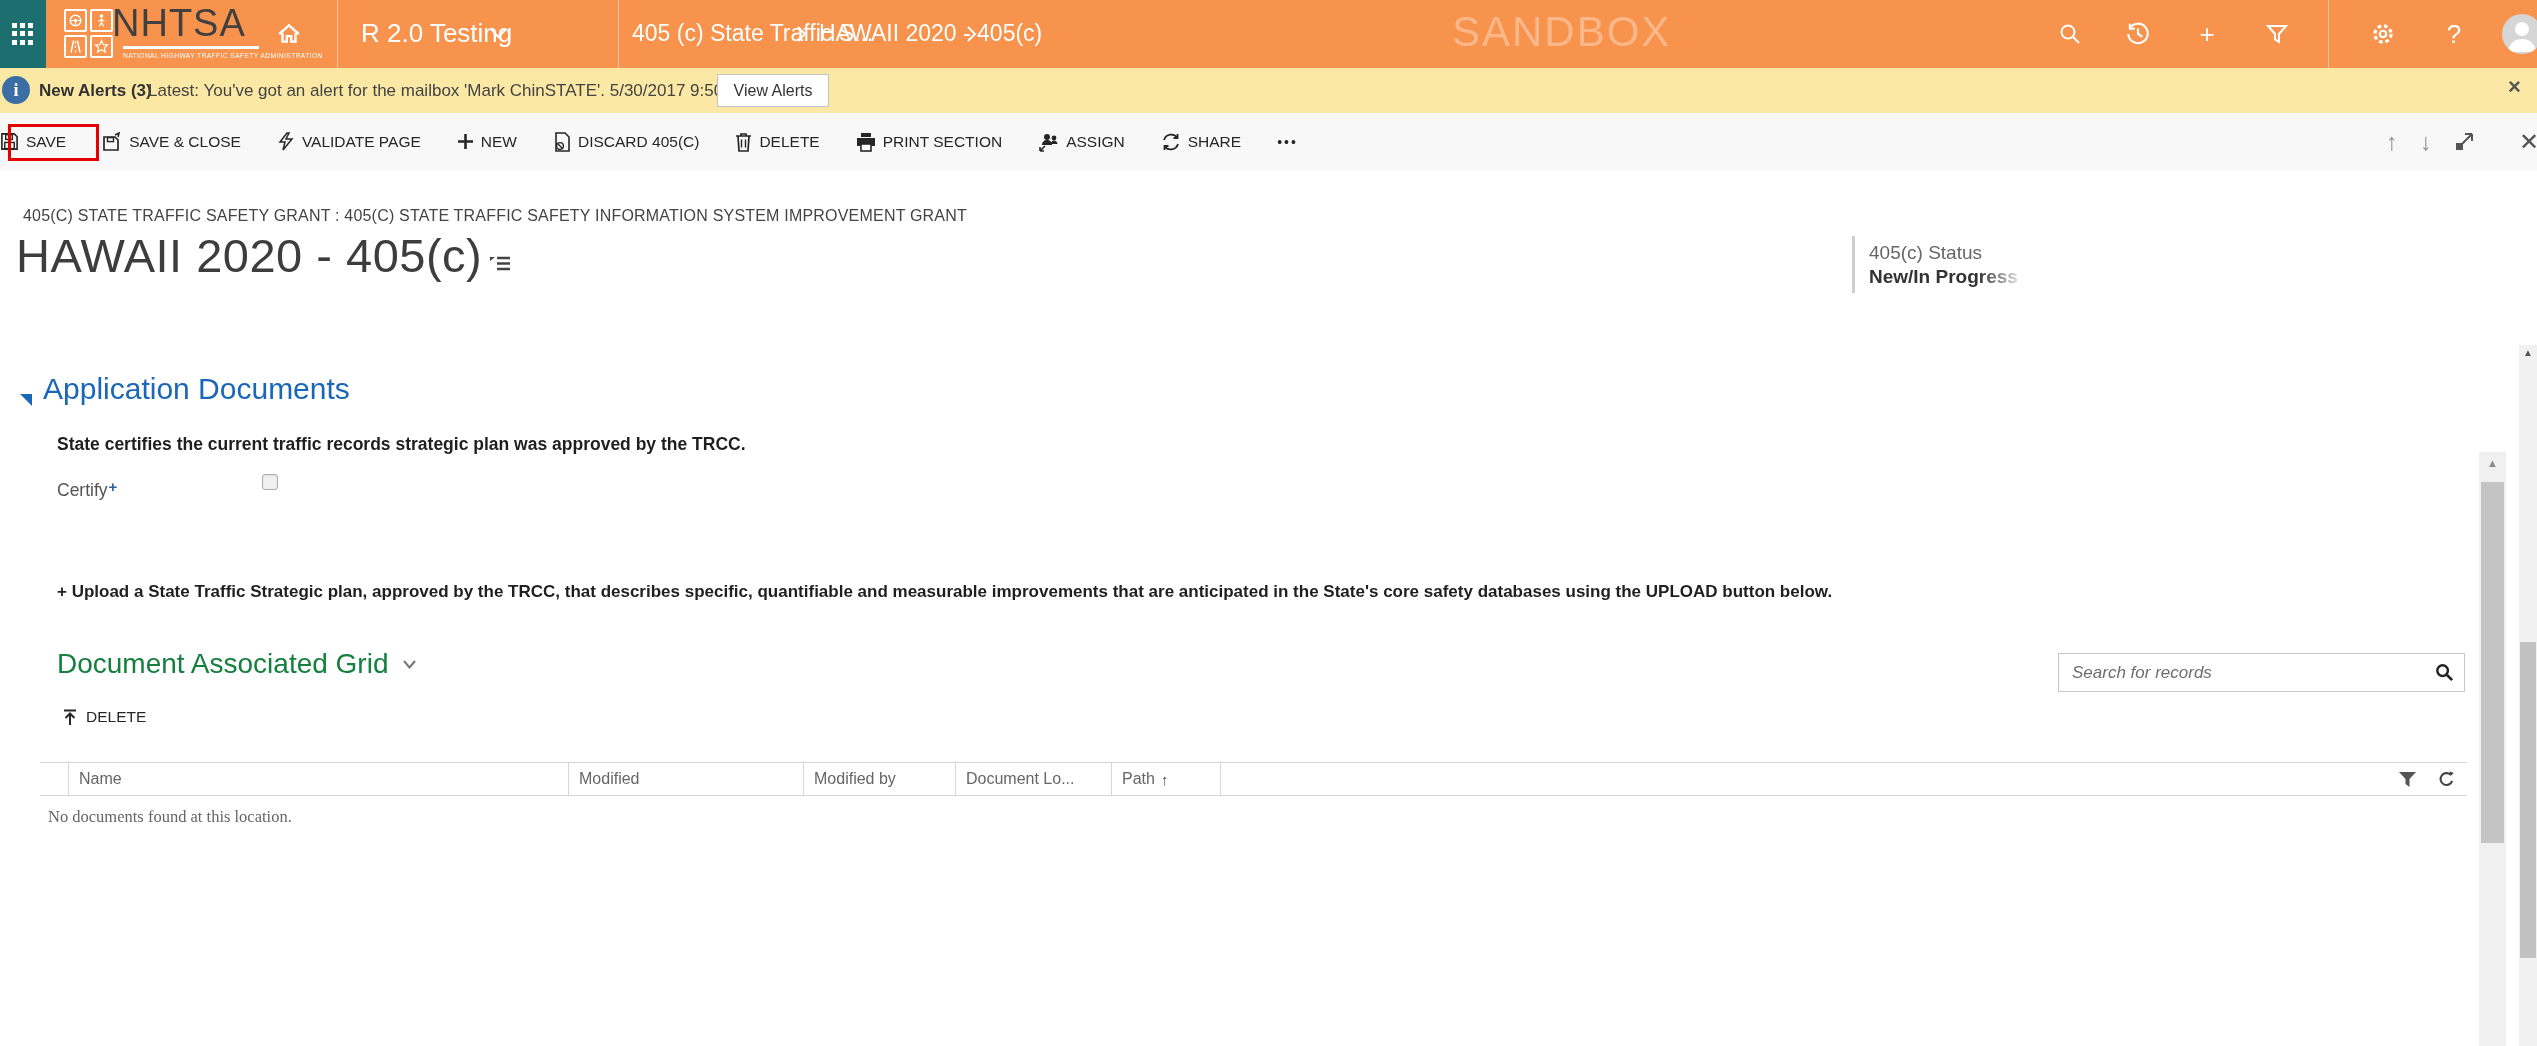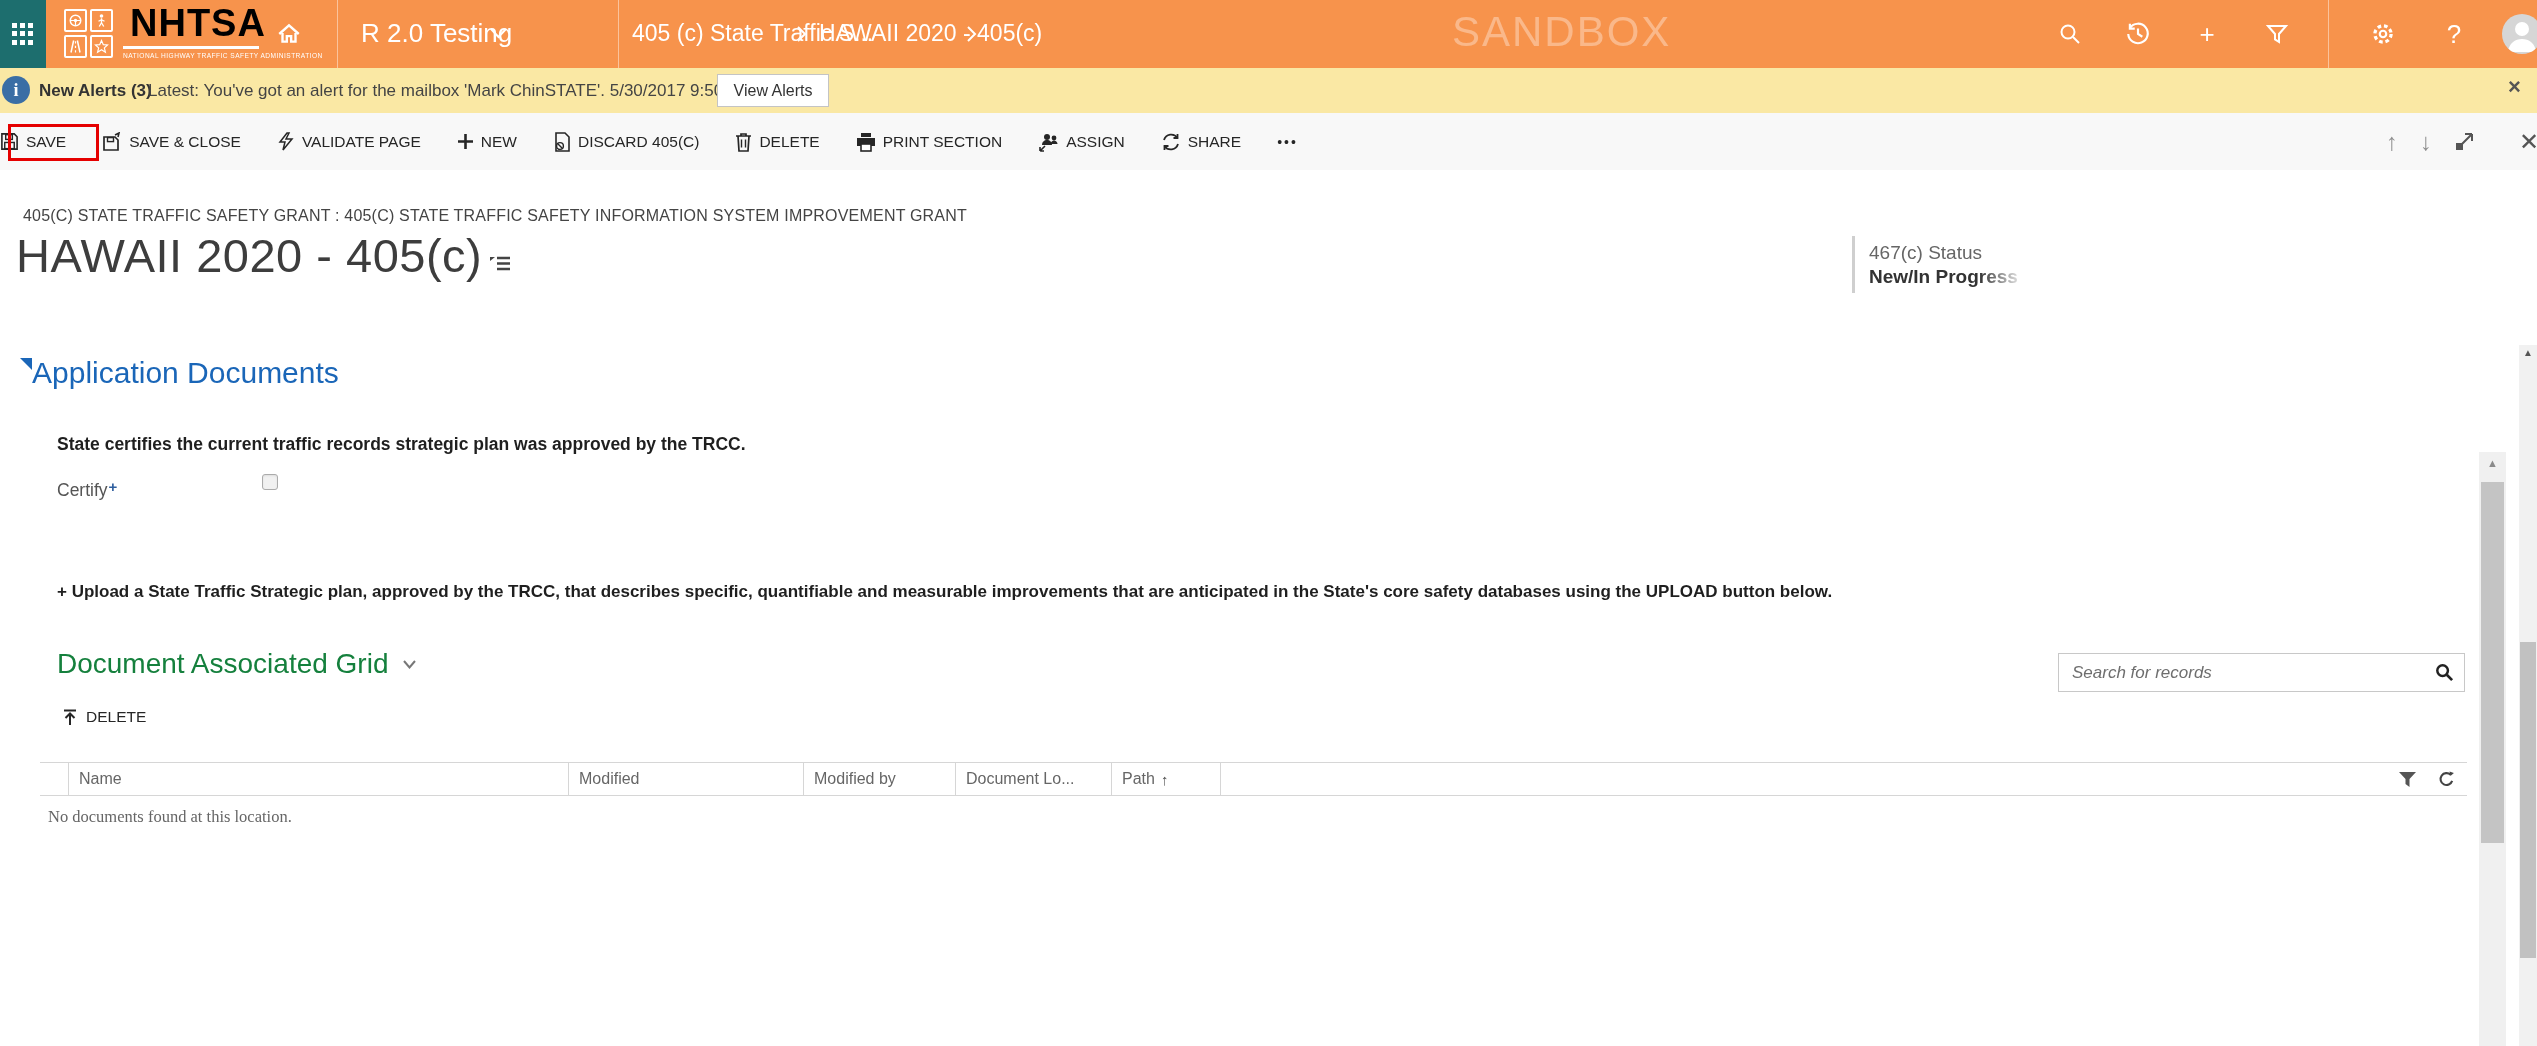--- a/index.html
+++ b/index.html
@@ -6,21 +6,21 @@
   html,body { width: 2537px; height: 1046px; overflow: hidden; }
   body { font-family: "Liberation Sans", "DejaVu Sans", sans-serif; background: #fff; position: relative; }
 
   
   .topnav { position:absolute; top:0; left:0; width:2537px; height:68px; background:#F7934C; color:#fff; }
   .waffle-box { position:absolute; left:0; top:0; width:46px; height:68px; background:#1D6E6E; display:flex; align-items:center; justify-content:center; }
   .waffle { width:23px; height:23px; display:flex; flex-wrap:wrap; gap:3px; }
   .waffle span { width:5px; height:5px; background:#fff; display:block; }
   .logo-tiles { position:absolute; left:64px; top:9px; display:grid; grid-template-columns:23px 23px; grid-template-rows:23px 23px; gap:3px; }
   .tile { border:2px solid #fff; border-radius:2px; display:flex; align-items:center; justify-content:center; }
-  .brand { position:absolute; left:130px; top:2px; font-size:38px; font-weight:bold; letter-spacing:1px; color:#000000; }
+  .brand { position:absolute; left:112px; top:2px; font-size:38px; font-weight:normal; letter-spacing:1px; color:#404040; }
   .brand-bar { position:absolute; left:123px; top:46px; width:136px; height:3px; background:#fff; }
   .brand-caption { position:absolute; left:123px; top:52px; font-size:6.6px; letter-spacing:.45px; color:#fff; white-space:nowrap; }
   .home-ic { position:absolute; left:276px; top:21px; }
   .nav-divider { position:absolute; top:0; width:1px; height:68px; background:rgba(255,255,255,.45); }
   .area-label { position:absolute; left:361px; top:18px; font-size:26px; font-weight:300; }
   .nav-chev { position:absolute; top:28px; }
   .crumb { position:absolute; top:20px; font-size:23px; font-weight:300; white-space:nowrap; }
   .sandbox { position:absolute; left:1452px; top:8px; font-size:42px; font-weight:300; letter-spacing:2px; color:rgba(255,255,255,.35); }
   .nav-ic { position:absolute; top:20px; width:28px; height:28px; display:flex; align-items:center; justify-content:center; }
   .nav-glyph { color:#fff; font-size:26px; font-weight:300; line-height:1; }
@@ -47,21 +47,21 @@
   .content { position:absolute; top:170px; left:0; width:2185px; height:876px; background:#fff; }
   .record-type { position:absolute; left:23px; top:37px; font-size:16px; color:#444; letter-spacing:.2px; }
   .record-title { position:absolute; left:16px; top:58px; font-size:47px; font-weight:300; color:#3d3d3d; letter-spacing:.5px; }
   .title-selector { position:absolute; left:489px; top:85px; }
   .status-divider { position:absolute; left:1852px; top:66px; width:3px; height:57px; background:#cfcfcf; }
   .status-label { position:absolute; left:1869px; top:72px; font-size:19px; color:#666; }
   .status-value { position:absolute; left:1869px; top:96px; font-size:19px; font-weight:bold; color:#333; width:165px; overflow:hidden; white-space:nowrap; }
   .status-value::after { content:""; position:absolute; right:0; top:0; width:55px; height:100%; background:linear-gradient(to right, rgba(255,255,255,0), #fff 85%); }
 
   
-  .section-head { position:absolute; left:20px; top:186px; display:flex; align-items:flex-start; }
+  .section-head { position:absolute; left:20px; top:202px; display:flex; align-items:flex-end; gap:11px; }
   .collapse-tri { width:12px; height:12px; background:#1A66B8; clip-path:polygon(0 0, 100% 0, 100% 100%); margin-top:2px; }
   .section-title { font-size:30px; color:#1A66B8; font-weight:300; }
   .certify-statement { position:absolute; left:57px; top:264px; font-size:17.5px; font-weight:bold; color:#1f1f1f; }
   .certify-label { position:absolute; left:57px; top:308px; font-size:17.5px; color:#555; }
   .required-mark { color:#2E5E9E; font-weight:bold; font-size:15px; vertical-align:4px; margin-left:1px; }
   .checkbox { position:absolute; left:262px; top:304px; width:16px; height:16px; border:1px solid #ababab; border-radius:3px; background:#f1f1f1; box-shadow:inset 0 1px 2px rgba(0,0,0,.08); }
   .upload-note { position:absolute; left:57px; top:412px; font-size:17px; font-weight:bold; color:#1f1f1f; white-space:nowrap; }
 
   
   .grid-title-row { position:absolute; left:57px; top:478px; display:flex; align-items:center; gap:14px; }
@@ -319,21 +319,21 @@
   <div class="record-type">405(C) STATE TRAFFIC SAFETY GRANT : 405(C) STATE TRAFFIC SAFETY INFORMATION SYSTEM IMPROVEMENT GRANT</div>
   <div class="record-title">HAWAII 2020 - 405(c)</div>
   <div class="title-selector">
     <svg width="22" height="18" viewBox="0 0 22 18">
         <path d="M1 2l5 0-5 4z" fill="#444"></path>
         <path d="M8 3h13M8 8.5h13M8 14h13" stroke="#444" stroke-width="2.6"></path>
       </svg>
   </div>
 
   <div class="status-divider"></div>
-  <div class="status-label">467(c) Status</div>
+  <div class="status-label">405(c) Status</div>
   <div class="status-value">New/In Progress</div>
 
   <div class="section-head">
     <div class="collapse-tri"></div>
     <div class="section-title">Application Documents</div>
   </div>
 
   <div class="certify-statement">State certifies the current traffic records strategic plan was approved by the TRCC.</div>
   <div class="certify-label"><span>Certify</span><span class="required-mark">+</span></div>
   <div class="checkbox"></div>

